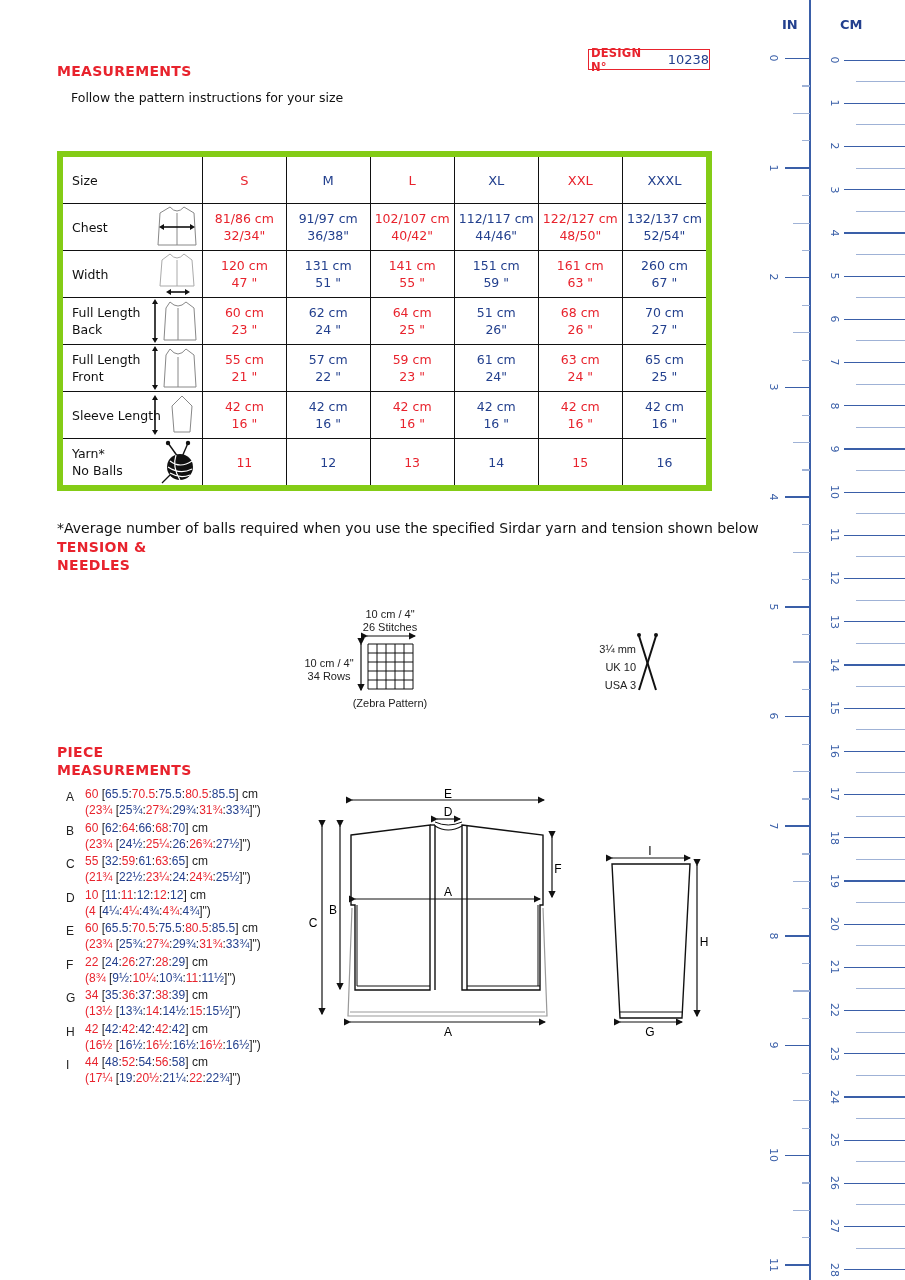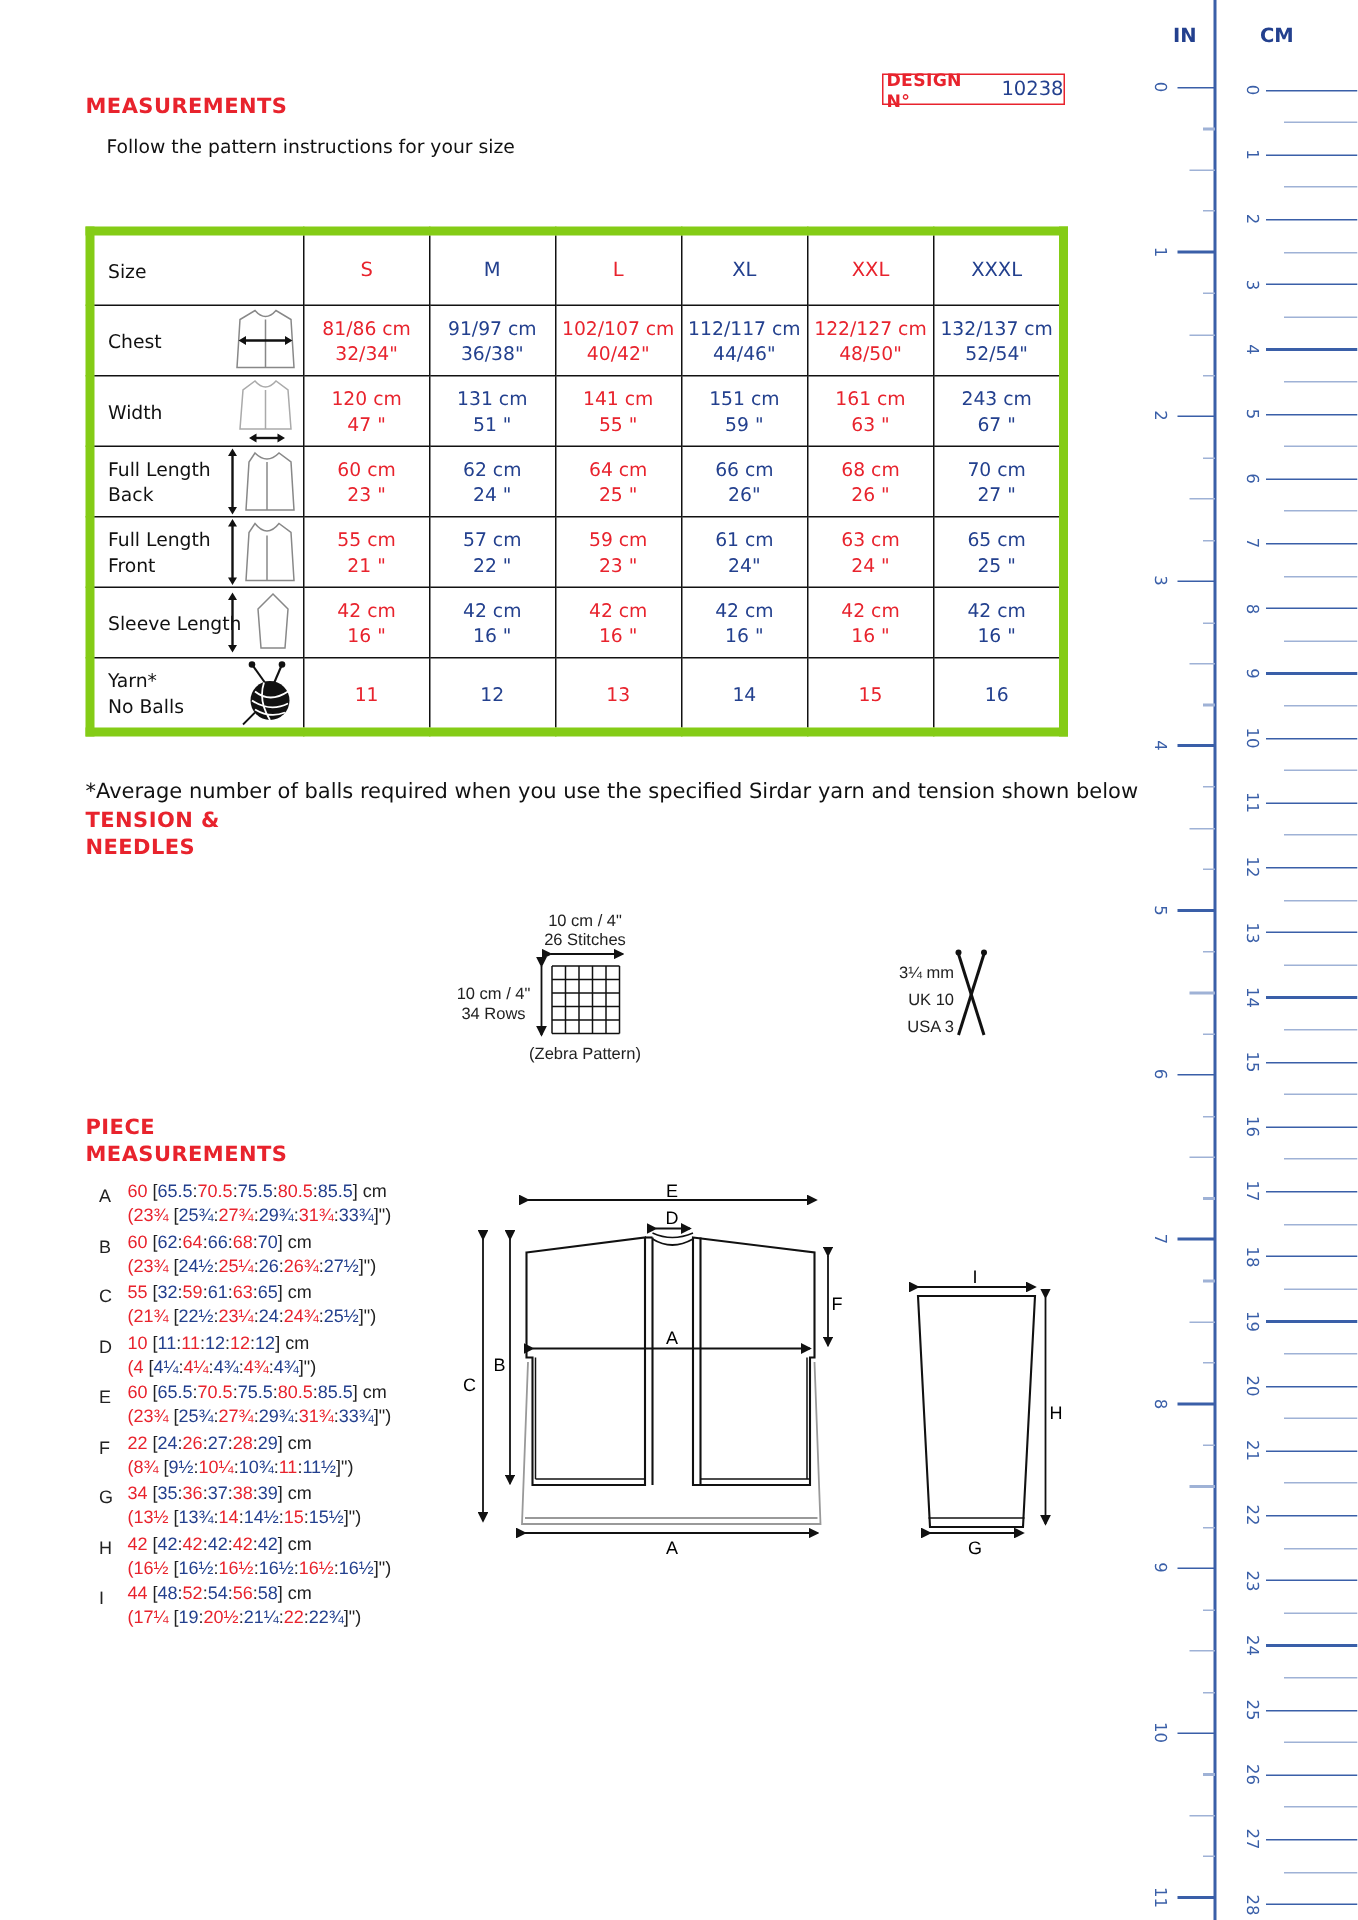--- a/index.html
+++ b/index.html
@@ -118,21 +118,21 @@
         </td>
         <td class="blue">
           <div>151 cm</div>
           <div>59 "</div>
         </td>
         <td class="red">
           <div>161 cm</div>
           <div>63 "</div>
         </td>
         <td class="blue">
-          <div>243 cm</div>
+          <div>260 cm</div>
           <div>67 "</div>
         </td>
       </tr>
       <tr class="row">
         <td class="lab"><span class="t"><div>Full Length</div><div>Back</div></span><svg width="48" height="46" viewBox="0 0 48 46">
             <line x1="5" y1="4" x2="5" y2="42" stroke="#111" stroke-width="1.6"></line>
             <path d="M5,1 l-3,5 l6,0 z M5,45 l-3,-5 l6,0 z" fill="#111"></path>
             <path d="M20,4 Q28,12 36,4 L44,10 L46,42 L14,42 L16,10 Z" fill="none" stroke="#888" stroke-width="1"></path>
             <line x1="28" y1="10" x2="28" y2="42" stroke="#888"></line>
           </svg></td>
@@ -142,21 +142,21 @@
         </td>
         <td class="blue">
           <div>62 cm</div>
           <div>24 "</div>
         </td>
         <td class="red">
           <div>64 cm</div>
           <div>25 "</div>
         </td>
         <td class="blue">
-          <div>66 cm</div>
+          <div>51 cm</div>
           <div>26"</div>
         </td>
         <td class="red">
           <div>68 cm</div>
           <div>26 "</div>
         </td>
         <td class="blue">
           <div>70 cm</div>
           <div>27 "</div>
         </td>

